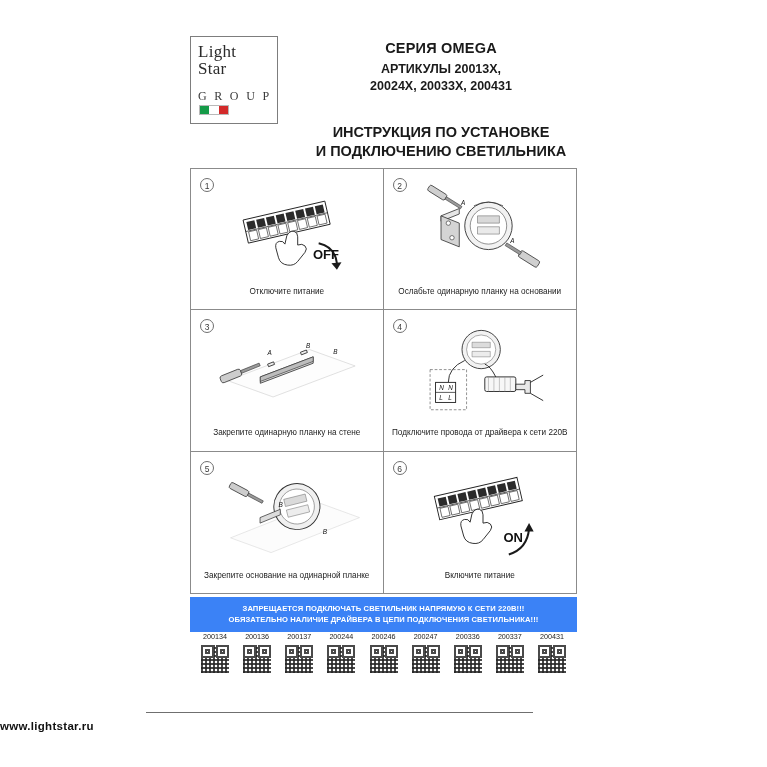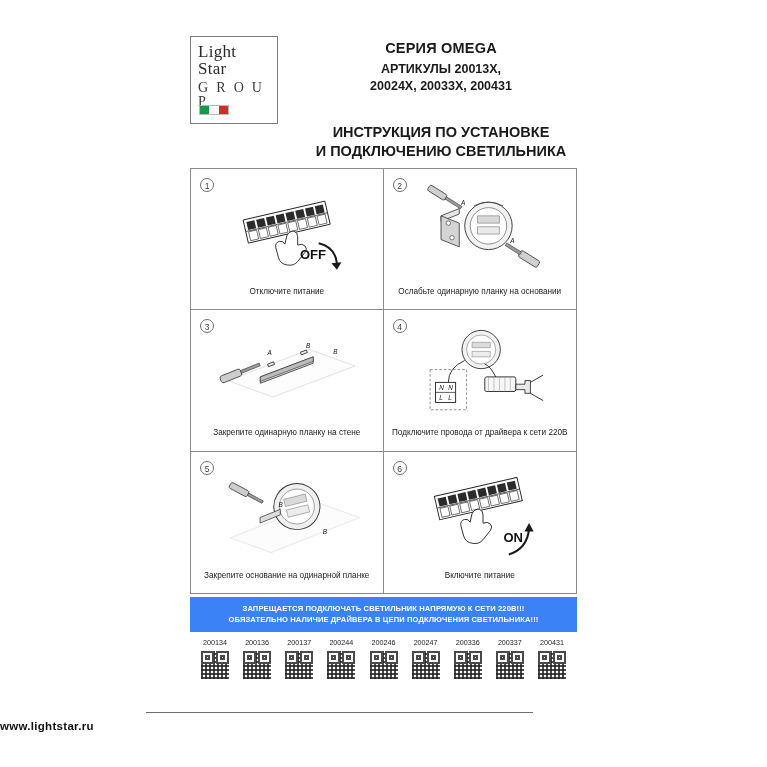--- a/index.html
+++ b/index.html
@@ -42,21 +42,21 @@
   .logo-text {
     position: absolute;
     left: 7px;
     top: 6px;
     line-height: 1.02;
     font-family: "Liberation Serif", serif;
     color: #2b2b2b;
   }
   .logo-light { font-size: 17px; letter-spacing: .3px; }
   .logo-star  { font-size: 17px; letter-spacing: .3px; }
-  .logo-group { font-size: 14px; letter-spacing: 2.3px; margin-top: 3px; color: #3a3a3a;}
+  .logo-group { font-size: 12px; letter-spacing: 2.3px; margin-top: 12px; color: #3a3a3a;}
   .flag {
     position: absolute;
     left: 8px;
     bottom: 8px;
     width: 30px;
     height: 10px;
     display: flex;
     border: 1px solid #b9b9b9;
     box-sizing: border-box;
   }
@@ -171,21 +171,21 @@
   }
 
   
   .qr-row {
     position: absolute;
     left: 190px;
     top: 632px;
     width: 387px;
     display: flex;
     justify-content: space-between;
-    padding: 6px 6px;
+    padding: 0 6px;
     box-sizing: border-box;
   }
   .qr-item { width: 38px; text-align: center; }
   .qr-code-label {
     font-size: 7.2px;
     color: #1c1c1c;
     margin-bottom: 3px;
   }
   .qr-code {
     width: 30px;
@@ -295,21 +295,21 @@
             </g>
             <line x1="50" y1="43" x2="142" y2="43" stroke="#333" stroke-width=".8"></line>
           </g>
 
           <path d="M95 58 q3 -6 8 -5 q4 1 4 6 l0 9 q5 -2 8 1 q3 3 0 7 l-8 10 q-4 5 -11 4 q-8 -1 -10 -8 l-3 -11 q-1 -6 4 -7 q4 -1 6 3 z" fill="#fff" stroke="#222" stroke-width="1"></path>
 
           <path d="M130 66 q18 4 20 22" fill="none" stroke="#1a1a1a" stroke-width="2.2"></path>
           <path d="M150 95 l-6 -7 l11 -1 z" fill="#1a1a1a"></path>
         </svg>
       </div>
-      <div class="big-label" style="left:109px; top:78px;">OFF</div>
+      <div class="big-label" style="left:122px; top:78px;">OFF</div>
       <div class="caption">Отключите питание</div>
     </div>
 
     <div class="cell">
       <div class="badge">2</div>
       <div class="art">
         <svg viewBox="0 0 190 110" preserveAspectRatio="xMidYMid meet">
 
           <g>
             <circle cx="104" cy="47" r="26" fill="#f2f2f2" stroke="#333" stroke-width="1"></circle>

